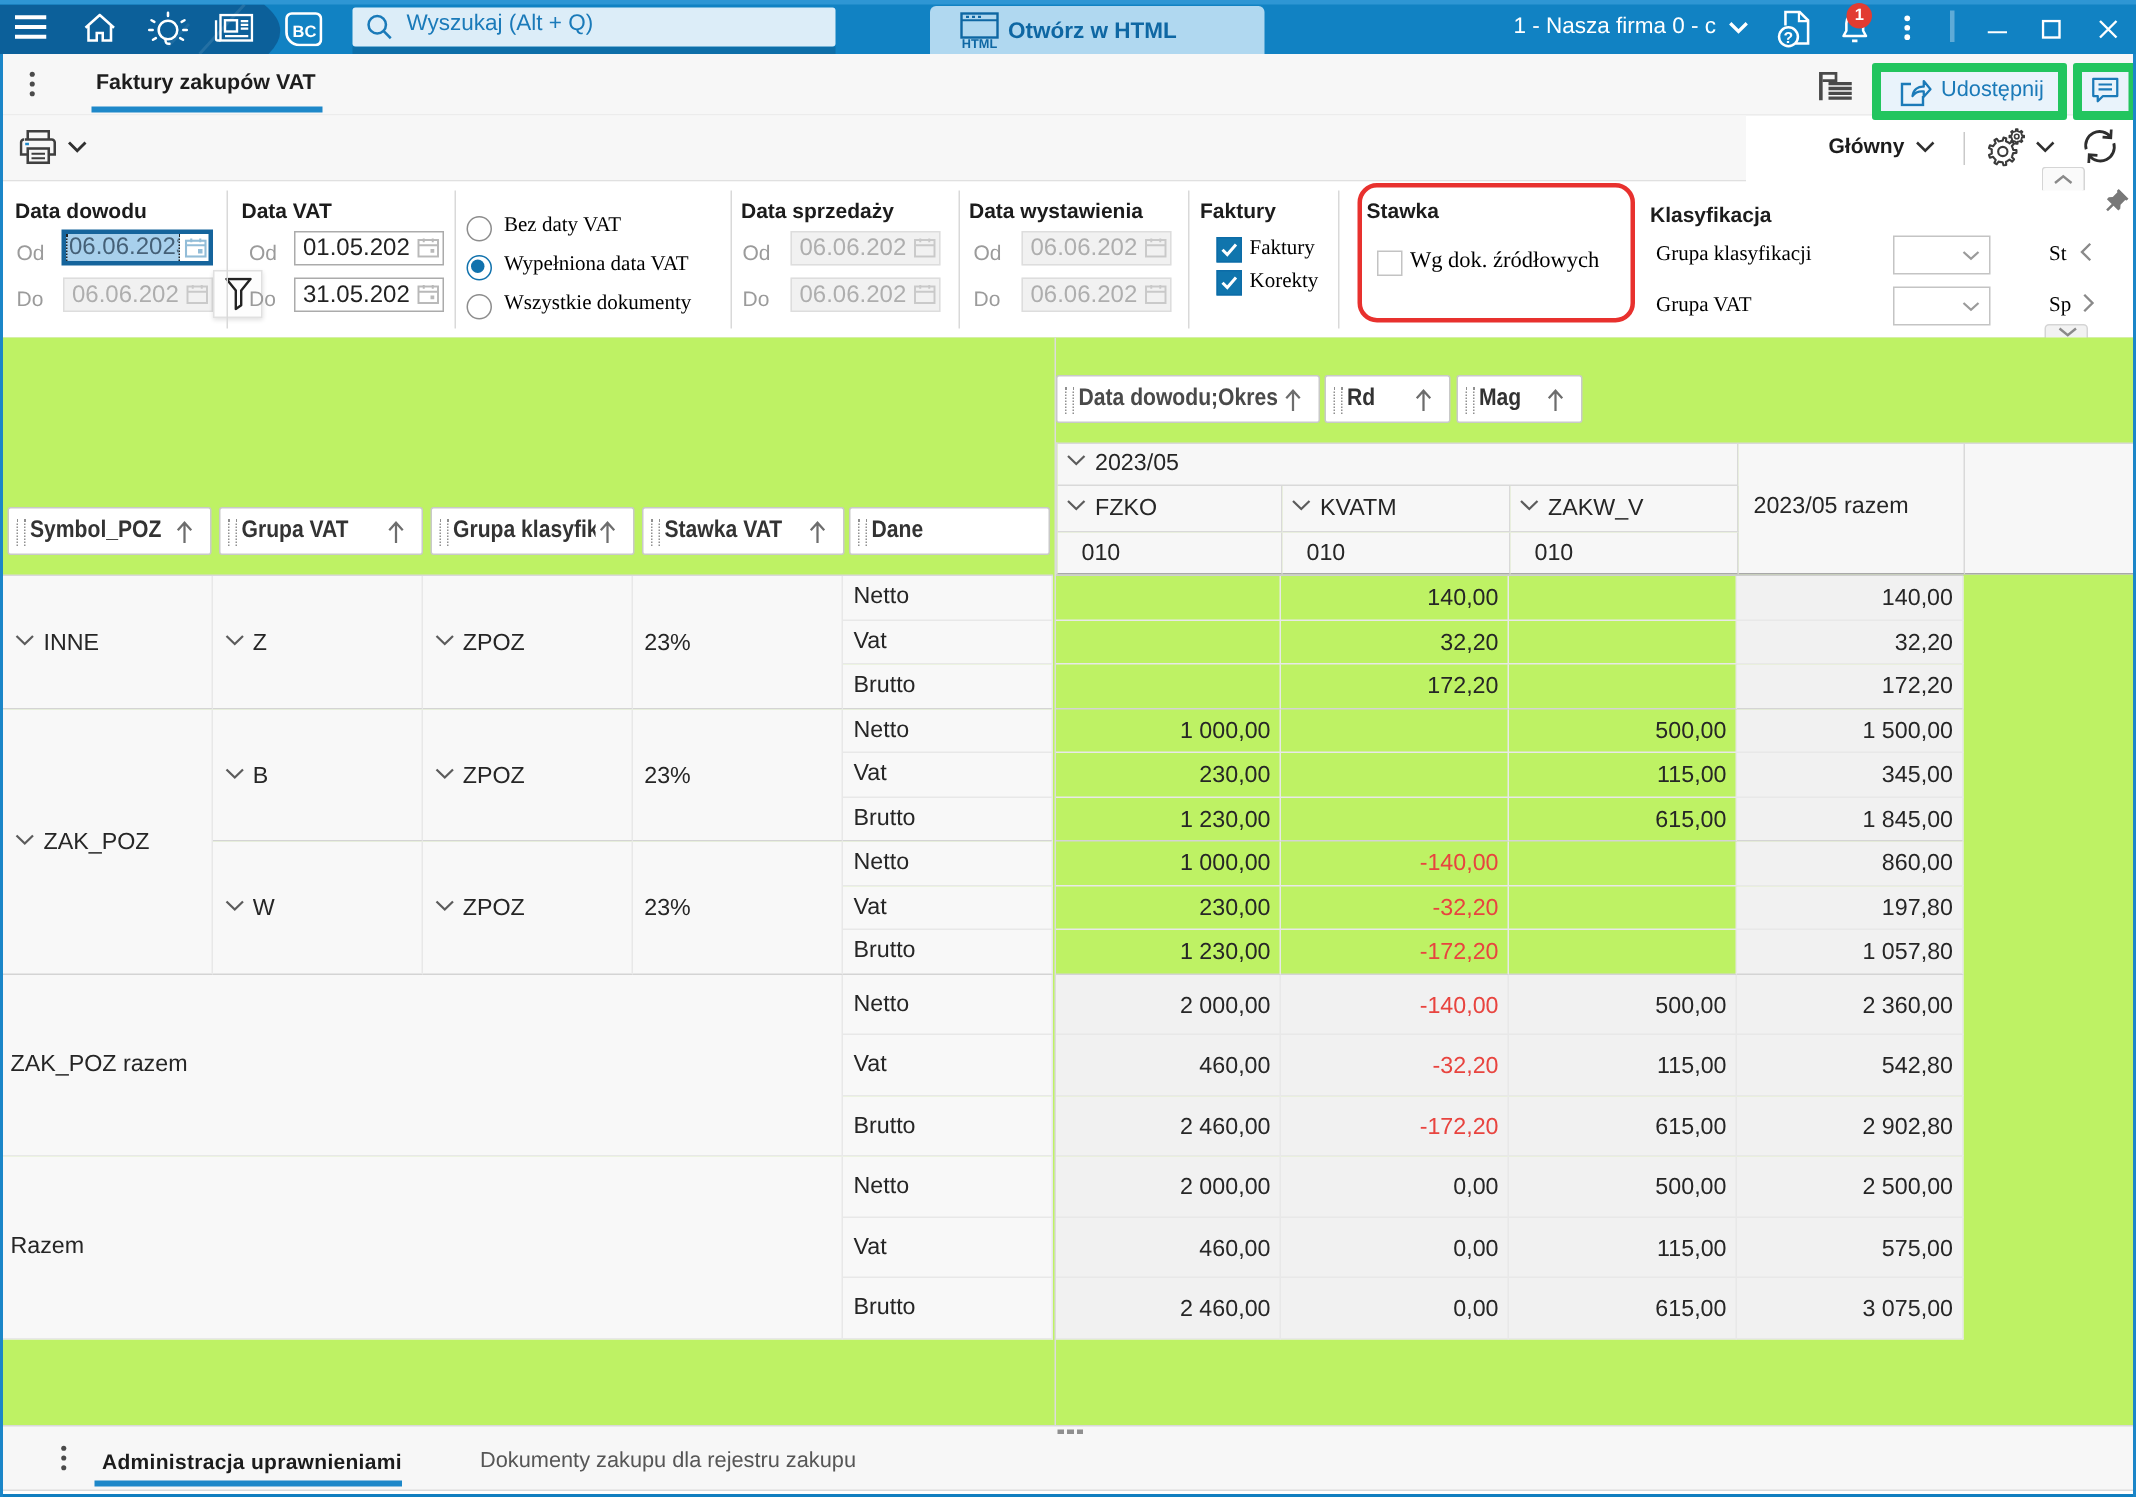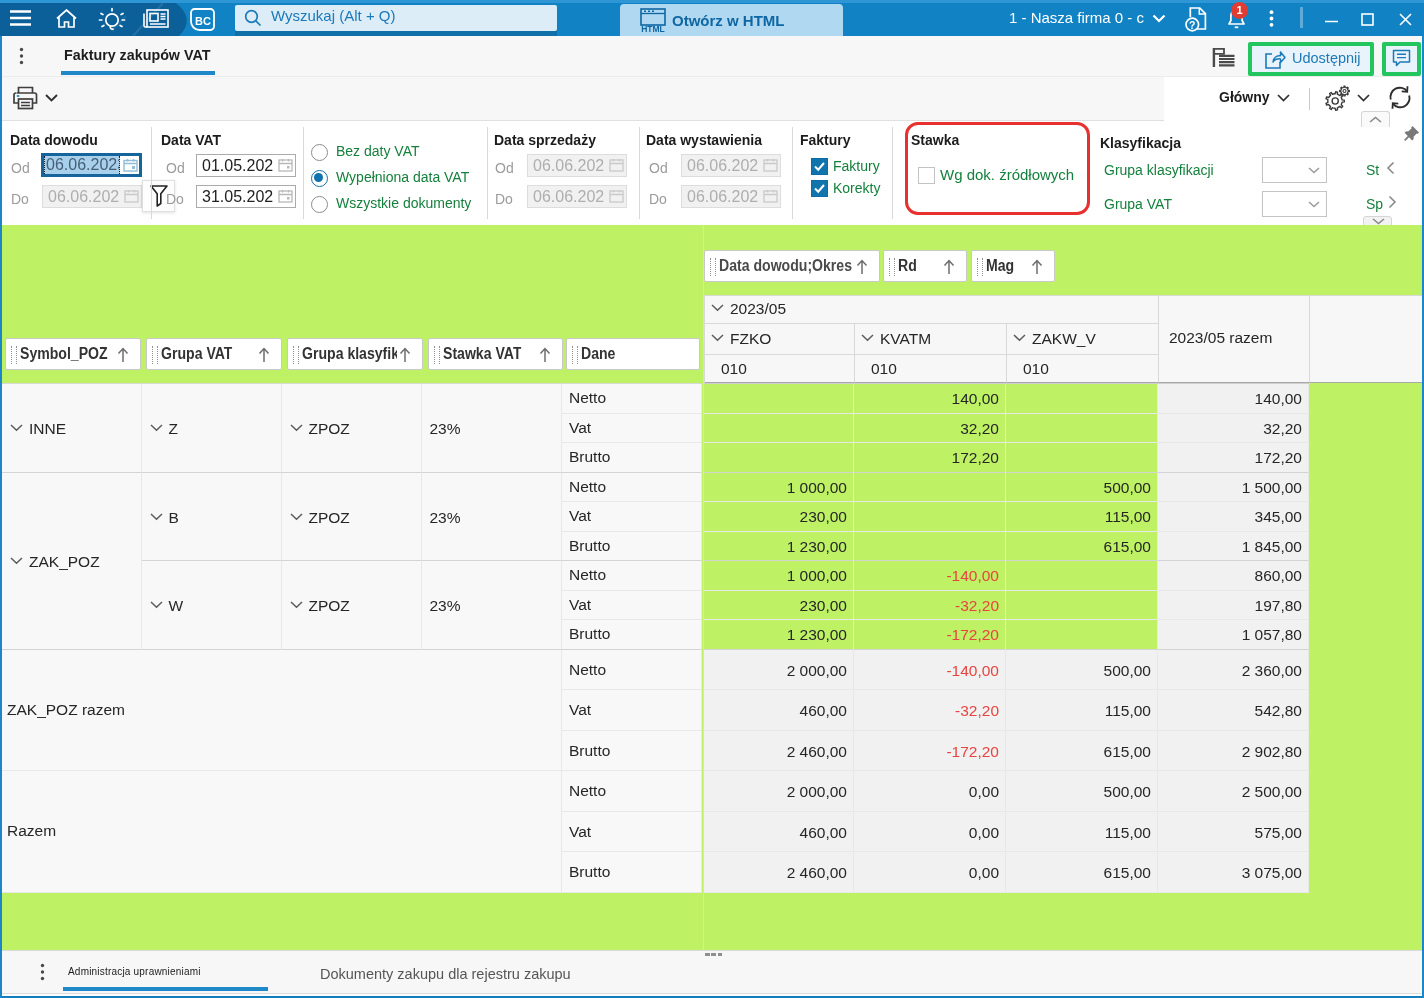--- a/index.html
+++ b/index.html
@@ -14,35 +14,35 @@
 #searchunder{position:absolute;left:235px;top:31px;width:322px;height:5px;background:#0e6fa9;}
 #searchbox span{position:absolute;left:36px;top:2px;font-size:15px;color:#1a7ab9;}
 #htmlbtn{position:absolute;left:620px;top:4px;width:183px;height:32px;background:#b0d8f0;border-radius:4px 4px 0 0;padding-left:40px;}
 #htmlbtn span{position:absolute;left:52px;top:8px;font-size:15px;font-weight:bold;color:#0e67a3;}
 #firmname{position:absolute;left:1009px;top:8.5px;font-size:15px;color:#fff;}
 
 
 #tabrow{left:0;top:36px;width:1424px;height:40px;background:#f7f7f7;border-bottom:1px solid #ececec;}
 #tabtitle{position:absolute;left:64px;top:11px;font-size:14.3px;font-weight:bold;color:#1d1d1d;}
 #tabunder{position:absolute;left:61px;top:35px;width:154px;height:4px;background:#1e88c9;}
-.btnblue{position:absolute;border:4px solid #22c55e;background:#e9f3fb;border-radius:2px;}
+.btnblue{position:absolute;border:6px solid #22c55e;background:#e9f3fb;border-radius:2px;}
 
 #printrow{left:0;top:77px;width:1164px;height:43px;background:#f7f7f7;border-bottom:1px solid #e0e0e0;}
 
 #filter{left:0;top:121px;width:1424px;height:104px;background:#fff;border-bottom:1px solid #d9d9d9;}
 .gdiv{position:absolute;top:6px;width:1px;height:92px;background:#d9d9d9;}
 .glabel{position:absolute;font-size:14px;font-weight:bold;color:#1c1c1c;}
 .slabel{position:absolute;font-size:14px;color:#9b9b9b;}
 .inp{position:absolute;width:98px;height:21px;border:1px solid #ababab;background:#fff;font-size:16px;color:#222;}
 .inp .t{position:absolute;left:5px;top:2px;width:71px;height:18px;white-space:nowrap;overflow:hidden;}
 .inp.dis{background:#f1f1f1;border-color:#dddddd;color:#aeaeae;}
 .radio{position:absolute;width:15px;height:15px;border:1.5px solid #8d8d8d;border-radius:50%;background:#fff;}
 .radio.on{border-color:#1172ad;}
 .radio.on:after{content:"";position:absolute;left:2px;top:2px;width:9px;height:9px;border-radius:50%;background:#1172ad;}
-.rlabel{position:absolute;font-size:14px;color:#15803d;}
+.rlabel{position:absolute;font-size:14px;color:#000000;font-family:Liberation Serif, serif;}
 .cb{position:absolute;width:15px;height:15px;border:1px solid #0c6ca7;background:#1075ad;}
 .cb.off{border:1px solid #c3c3c3;background:#fff;}
 .combo{position:absolute;width:63px;height:24px;border:1px solid #c4c4c4;background:#fff;}
 
 .fieldbtn{position:absolute;height:32px;border:1px solid #c9c9c9;border-radius:2px;background:#fff;box-sizing:border-box;}
 .fieldbtn .tx{position:absolute;left:14px;top:6px;font-size:16px;font-weight:bold;color:#333;white-space:nowrap;overflow:hidden;transform:scaleX(.88);transform-origin:0 50%;}
 .fieldbtn .dots{position:absolute;left:5px;top:7px;width:4px;height:18px;border-left:1px dotted #909090;border-right:1px dotted #909090;}
 .grid{position:absolute;display:grid;}
 .c{box-sizing:border-box;border-right:1px solid #e8e8e8;border-bottom:1px solid #e8e8e8;font-size:15.5px;color:#262626;position:relative;overflow:hidden;}
 .hc{background:#f7f7f7;border-right:1px solid #d9d9d9;border-bottom:1px solid #d9d9d9;}
@@ -597,21 +597,21 @@
     </div>
   </div>
   <div class="ab" id="bottombar">
     <svg style="position:absolute;left:40px;top:12px;" width="5" height="18" viewBox="0 0 5 18">
         <g fill="#4a4a4a">
           <circle cx="2.5" cy="2.5" r="1.7"></circle>
           <circle cx="2.5" cy="9" r="1.7"></circle>
           <circle cx="2.5" cy="15.5" r="1.7"></circle>
         </g>
       </svg>
-    <div style="position:absolute;left:68px;top:15px;font-size:10px;font-weight:normal;color:#1c1c1c;letter-spacing:.2px;">Administracja uprawnieniami</div>
+    <div style="position:absolute;left:68px;top:15px;font-size:14px;font-weight:bold;color:#1c1c1c;letter-spacing:.2px;">Administracja uprawnieniami</div>
     <div style="position:absolute;left:63px;top:36px;width:205px;height:4px;background:#1e88c9;"></div>
     <div style="position:absolute;left:320px;top:15px;font-size:14.5px;color:#565656;">Dokumenty zakupu dla rejestru zakupu</div>
     <div style="position:absolute;left:705px;top:2px;width:17px;height:2.5px;background:repeating-linear-gradient(90deg,#8f8f8f 0 4.5px,rgba(0,0,0,0) 4.5px 6.5px);"></div>
   </div>
   <div class="ab" id="bluebottom"></div>
   <div class="ab winborder" style="left:0;top:36px;width:1.5px;height:962px;"></div>
   <div class="ab winborder" style="left:1422px;top:36px;width:2px;height:962px;"></div>
 </div>
 
 </body></html>

